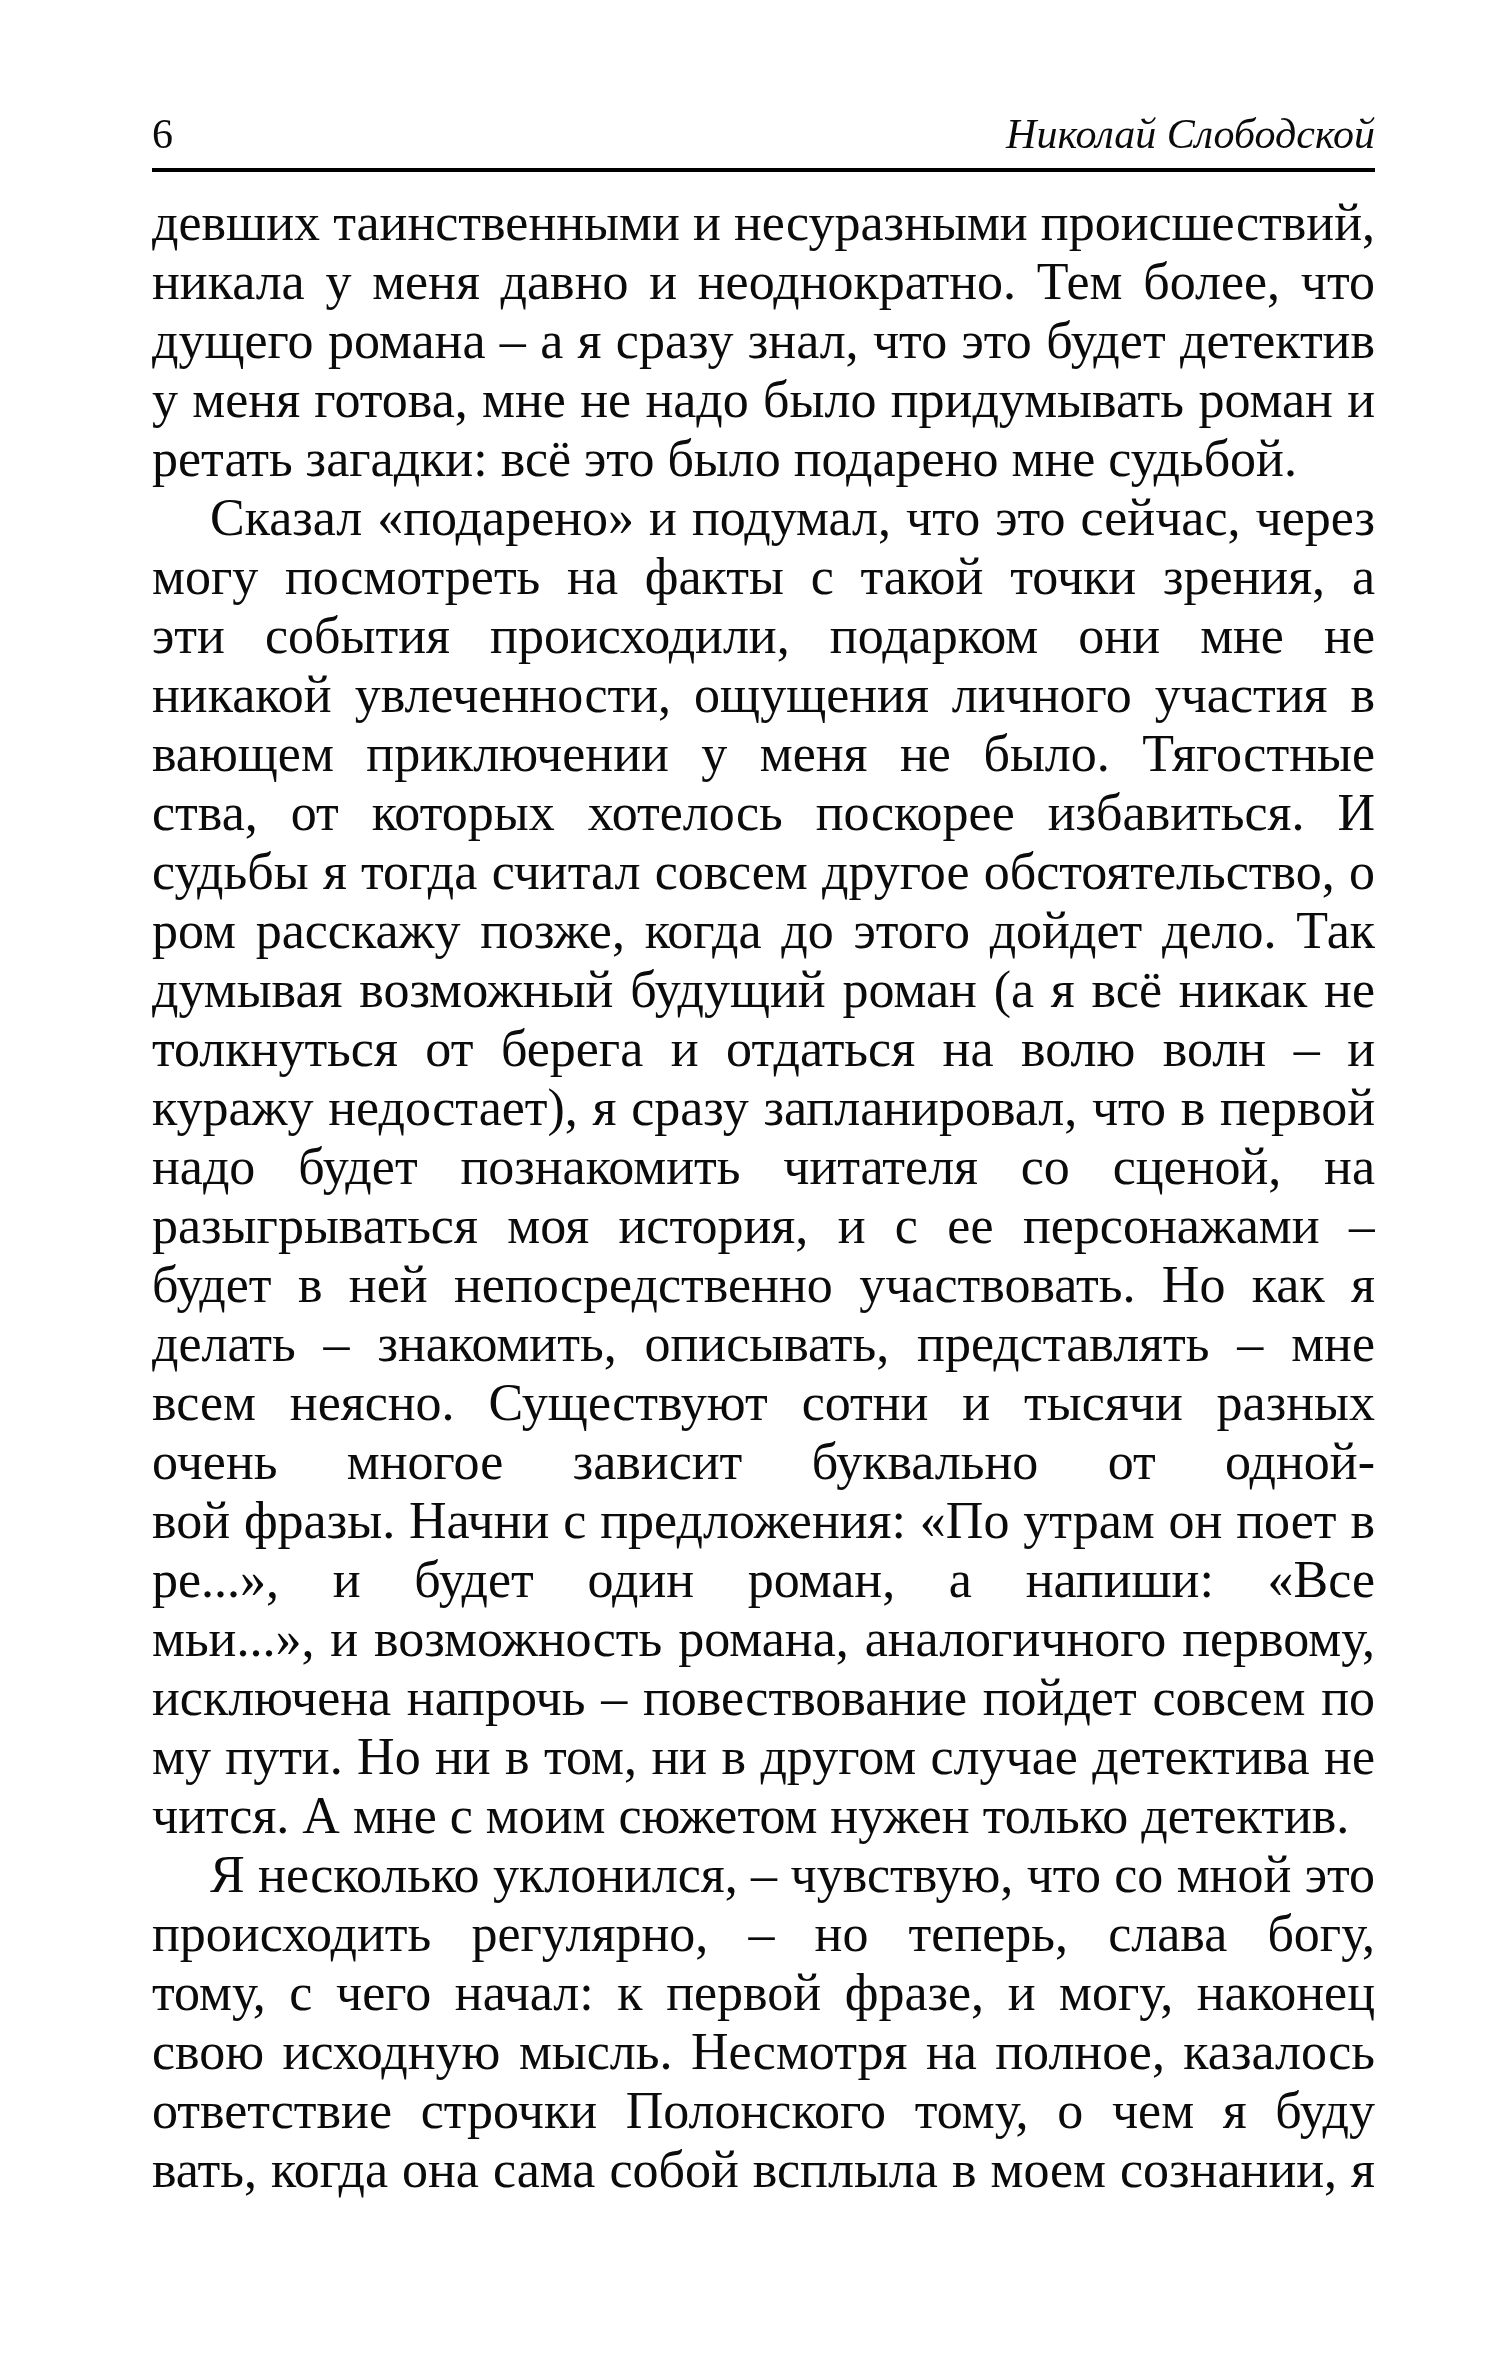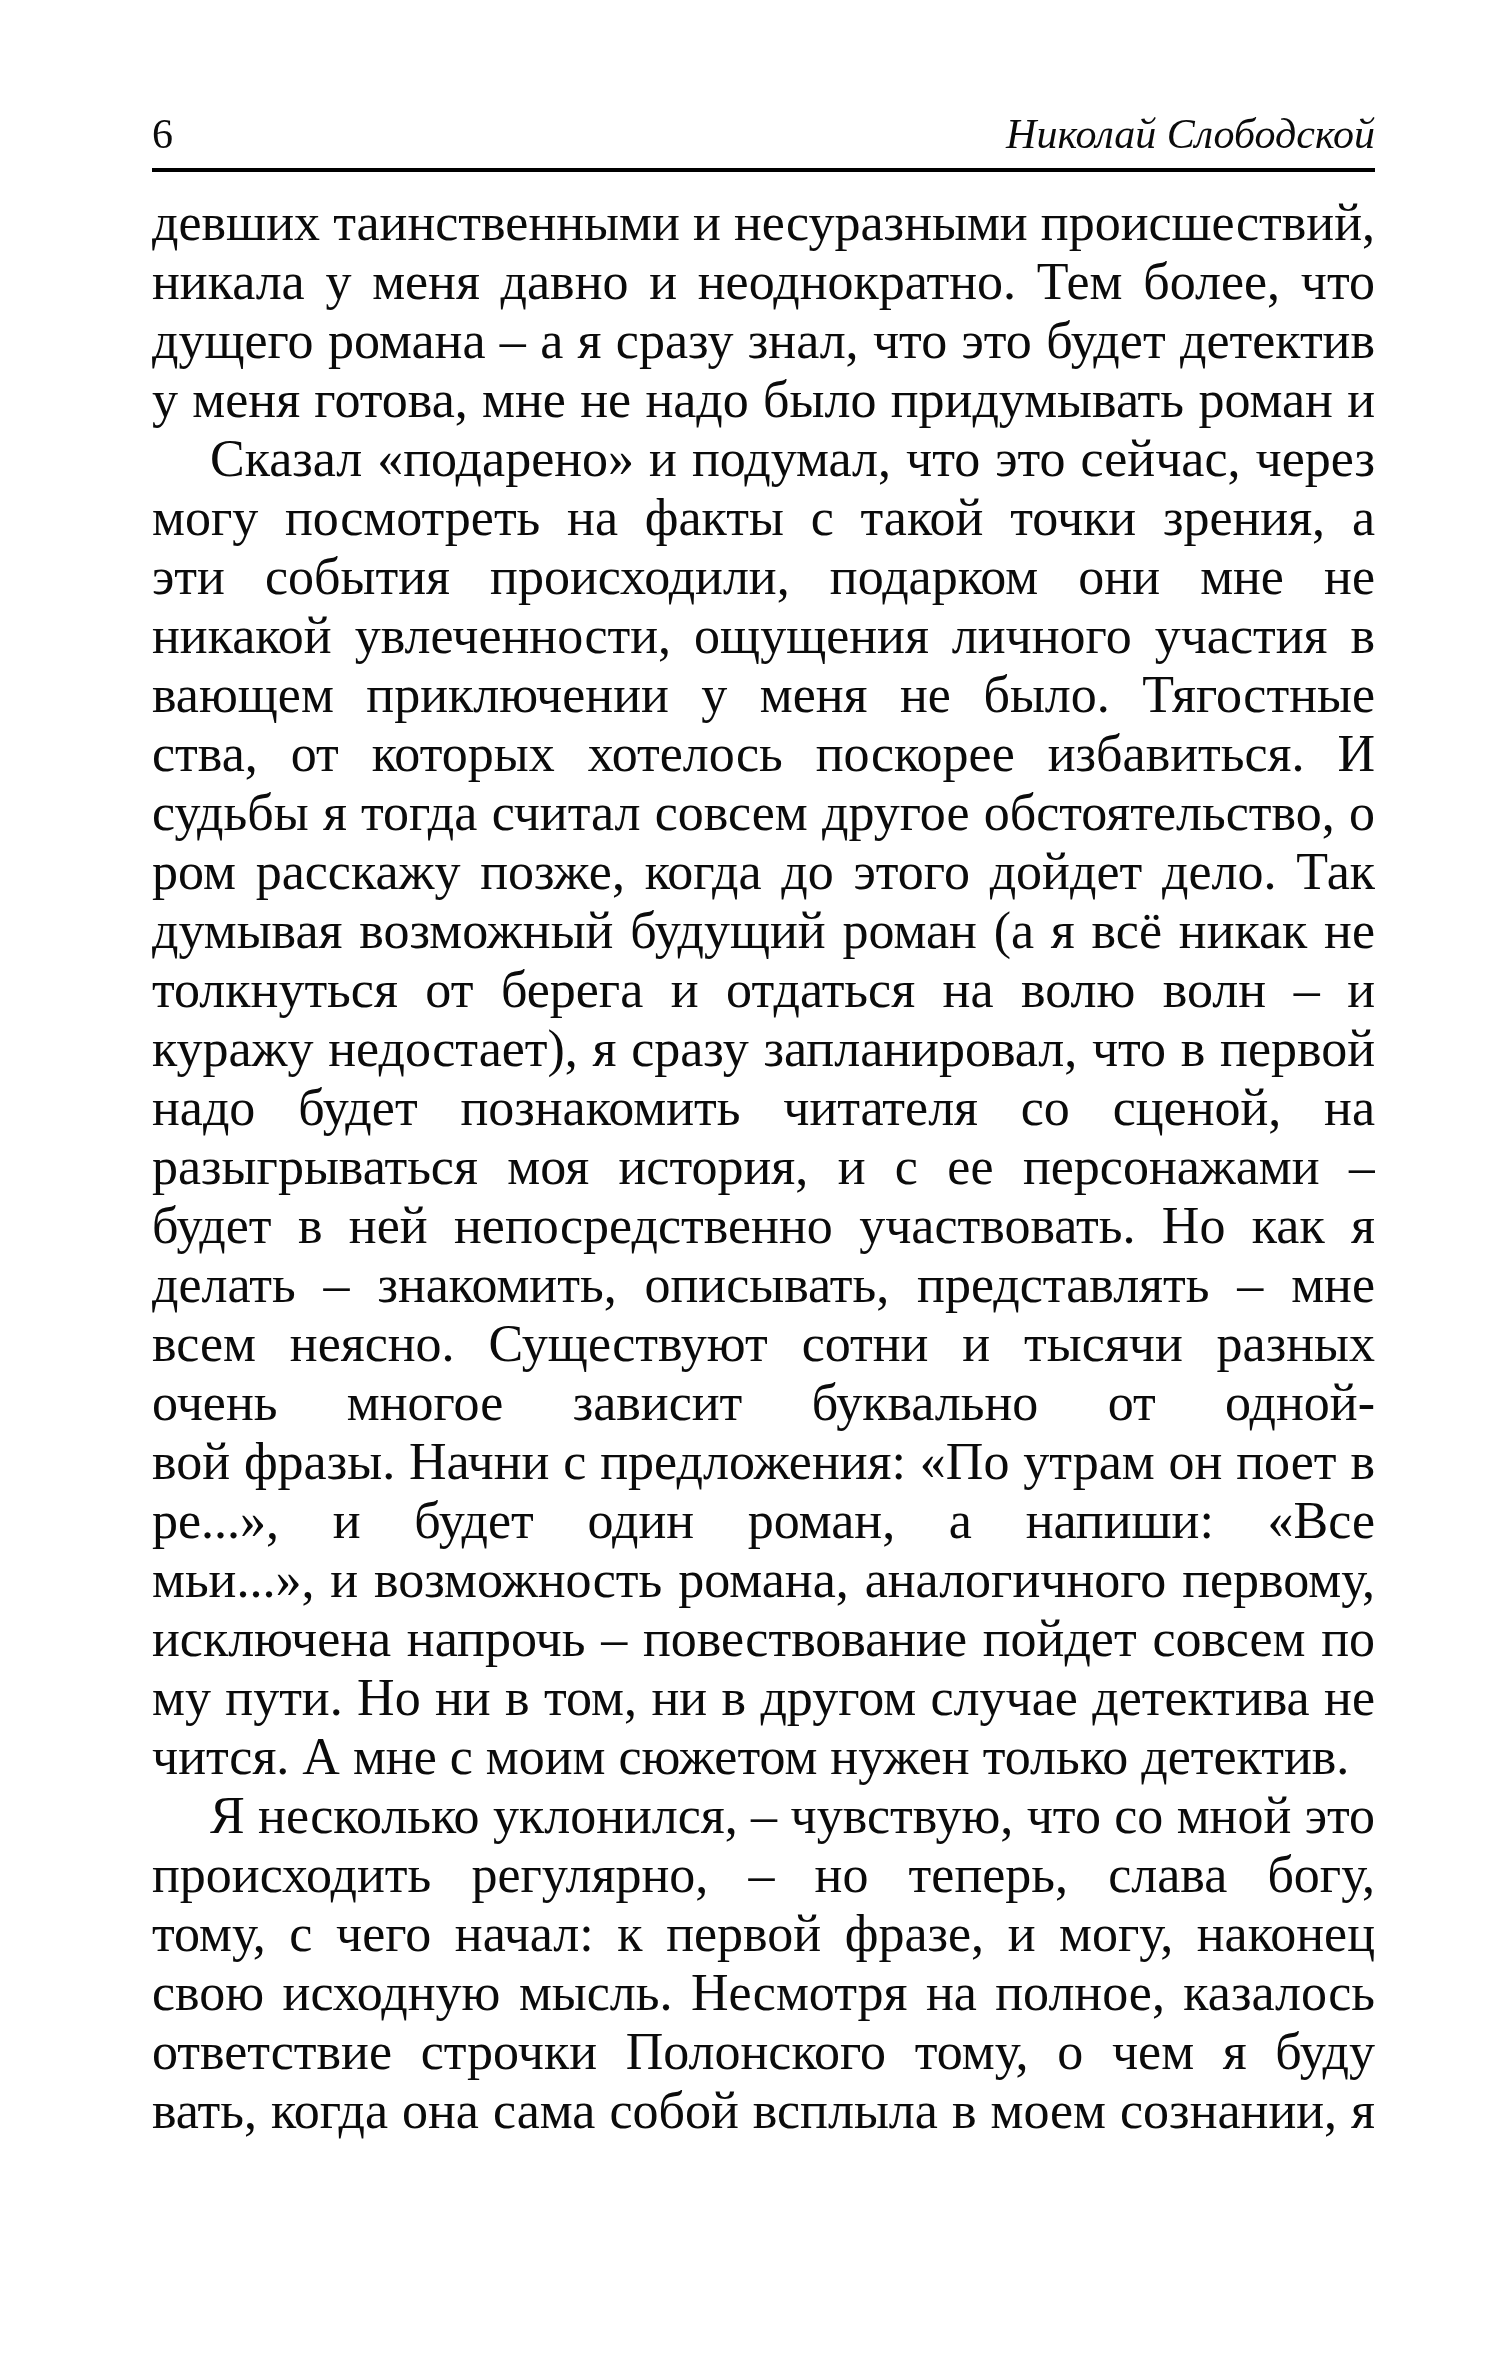--- a/index.html
+++ b/index.html
@@ -76,20 +76,21 @@
 </header>
 
 <div class="header-rule"></div>
 
 <main class="body-text">
     <div class="paragraph">
       <div class="line">девших таинственными и несуразными происшествий, воз-</div>
       <div class="line">никала у меня давно и неоднократно. Тем более, что канва бу-</div>
       <div class="line">дущего романа – а я сразу знал, что это будет детектив – была</div>
       <div class="line">у меня готова, мне не надо было придумывать роман и изоб-</div>
+      <div class="line endline">ретать загадки: всё это было подарено мне судьбой.</div>
     </div>
     <div class="paragraph">
       <div class="line indent">Сказал «подарено» и подумал, что это сейчас, через годы, я</div>
       <div class="line">могу посмотреть на факты с такой точки зрения, а когда все</div>
       <div class="line">эти события происходили, подарком они мне не казались –</div>
       <div class="line">никакой увлеченности, ощущения личного участия в захваты-</div>
       <div class="line">вающем приключении у меня не было. Тягостные были чув-</div>
       <div class="line">ства, от которых хотелось поскорее избавиться. И подарком</div>
       <div class="line">судьбы я тогда считал совсем другое обстоятельство, о кото-</div>
       <div class="line">ром расскажу позже, когда до этого дойдет дело. Так вот. Об-</div>

